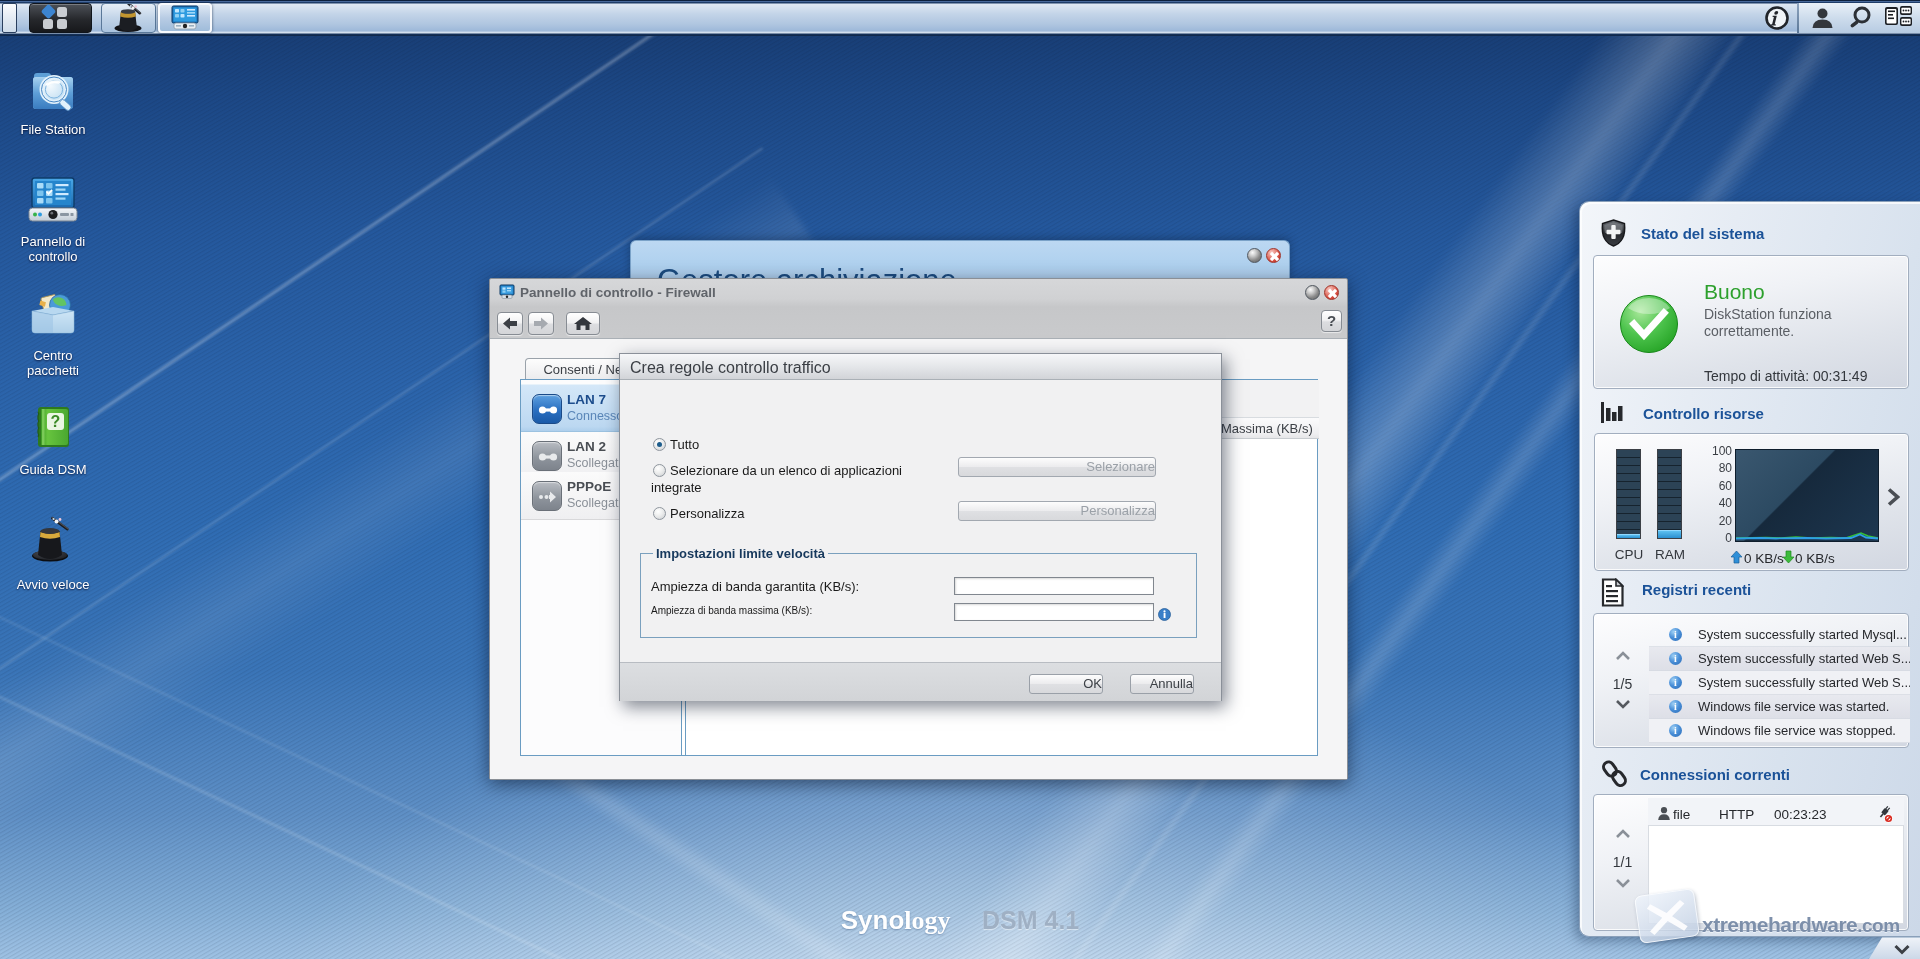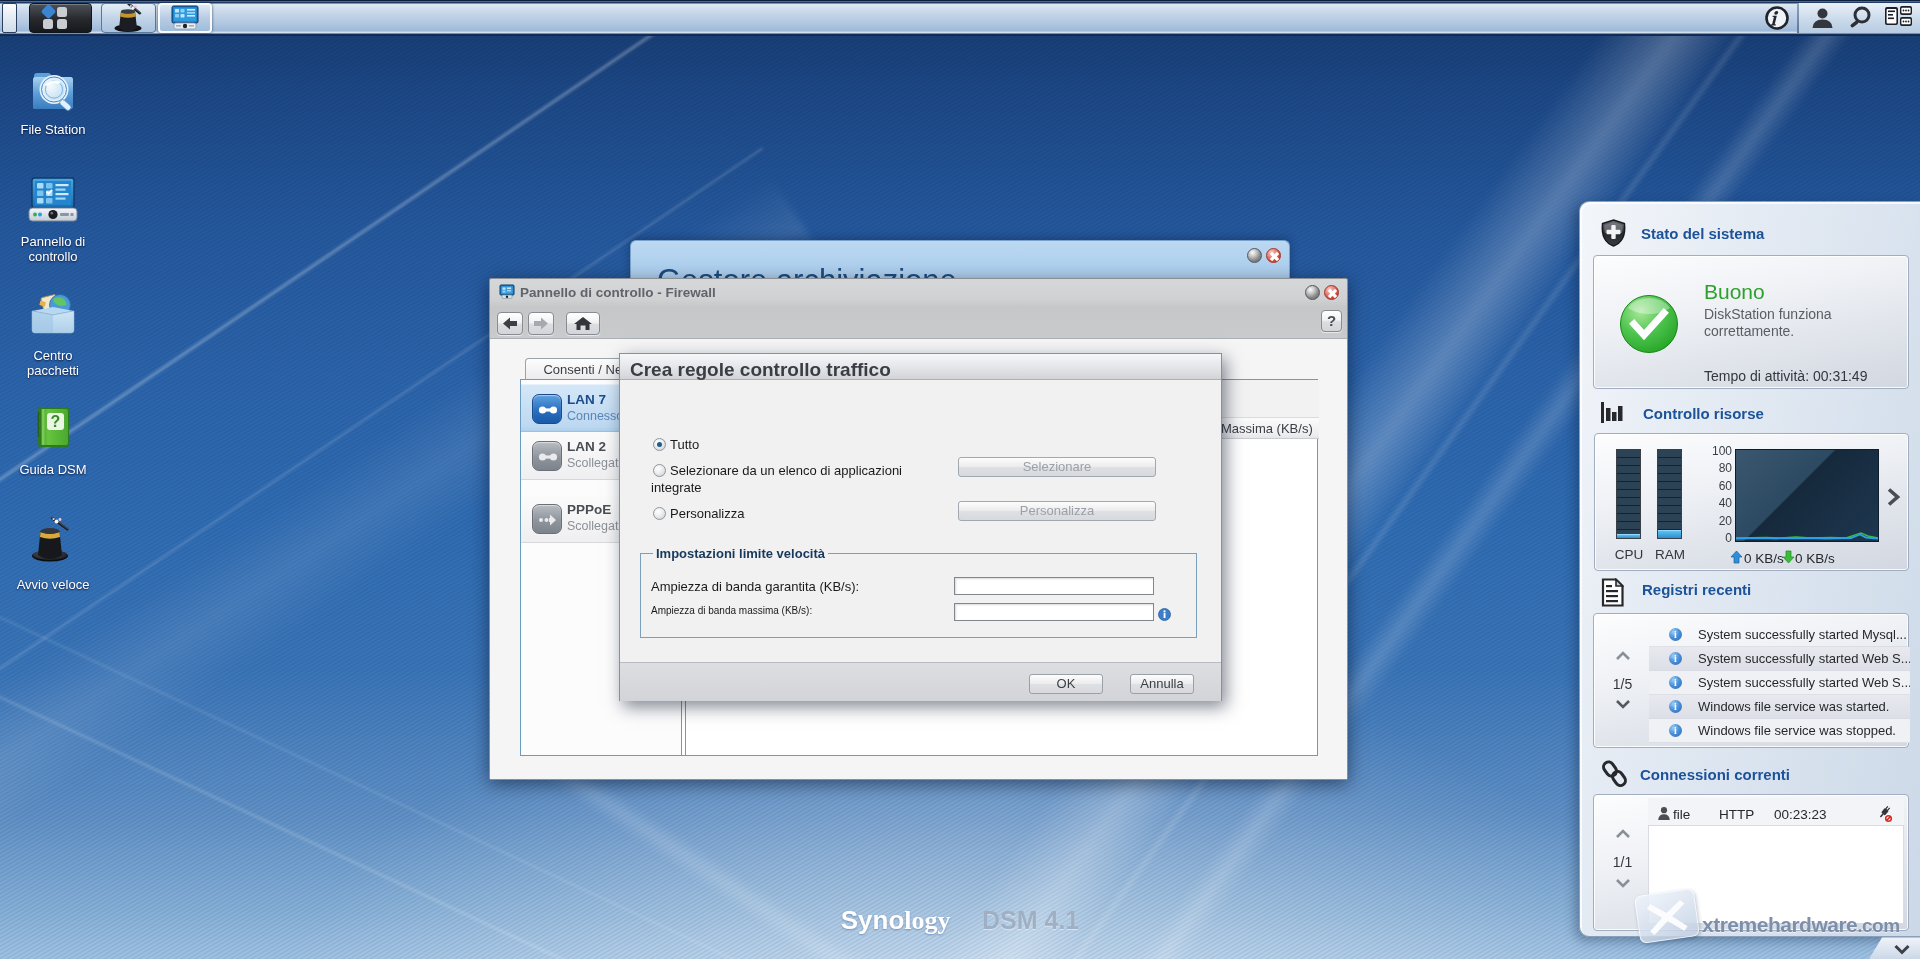--- a/index.html
+++ b/index.html
@@ -17,21 +17,21 @@
 .tkbtn {position:absolute;top:3px;height:30px;border-radius:4px}
 .dlabel {text-align:center;color:#fff;font-size:13px;line-height:15px;text-shadow:0 1px 2px rgba(0,0,30,0.8)}
 .ball {position:absolute;width:15px;height:15px;border-radius:50%}
 .ball.gray {background:radial-gradient(circle at 35% 28%,#fbfbfb,#c8c8c8 30%,#888888 62%,#606060 100%);border:1px solid #515860}
 .ball.red {background:radial-gradient(circle at 35% 28%,#f8d0ca,#ea9288 30%,#d4473a 68%,#b23124 100%);border:1px solid #a03328}
 .tbtn {position:absolute;border:1px solid #878c93;border-radius:4px;background:linear-gradient(180deg,#ffffff 0,#f2f2f3 45%,#dcdde0 55%,#d4d5d8 100%);box-shadow:0 1px 1px rgba(255,255,255,0.6)}
 .fset {position:absolute;border:1px solid #7aa0be;background:transparent;padding:0}
 .fset legend {font-size:13px;font-weight:bold;color:#16385c;margin-left:12px;padding:0 3px}
 .radio {position:absolute;width:13px;height:13px;border-radius:50%;background:radial-gradient(circle at 38% 32%,#ffffff,#eceded 45%,#c9ccd0 100%);border:1px solid #8f969e}
 .radio.sel::after {content:"";position:absolute;left:3px;top:3px;width:5px;height:5px;border-radius:50%;background:#1e5d8c}
-.dbtn {position:absolute;height:20px;border:1px solid #a2a8b0;border-radius:3px;background:linear-gradient(180deg,#fdfdfd 0,#ececee 48%,#dfe0e3 52%,#d8d9dc 100%);color:#9ba1a8;font-size:13px;text-align:center;line-height:18px}
+.dbtn {position:absolute;height:20px;border:1px solid #a2a8b0;border-radius:3px;background:linear-gradient(180deg,#fdfdfd 0,#ececee 48%,#dfe0e3 52%,#d8d9dc 100%);color:#9ba1a8;font-size:13px;text-align:right;line-height:18px}
 .dbtn.on {color:#3c4046;border-color:#9aa0a8}
 .tinput {position:absolute;width:200px;height:18px;background:#fff;border:1px solid #81878f;box-shadow:inset 1px 1px 2px rgba(0,0,0,0.15)}
 .lanic {position:absolute;left:11px;top:9px;width:30px;height:30px;border-radius:7px;box-shadow:inset 0 1px 1px rgba(255,255,255,0.5)}
 .shead {position:absolute;font-size:15px;font-weight:bold;color:#1b5298}
 .sbox {position:absolute;border:1px solid #a2aebf;border-radius:4px;background:linear-gradient(168deg,#fdfdfe 0%,#f0f2f6 35%,#dfe3ea 70%,#d2d7e1 100%);box-shadow:inset 0 0 0 1px rgba(255,255,255,0.85)}
 .vbar {position:absolute;width:25px;height:90px;border:1px solid #3c4046;background:repeating-linear-gradient(180deg,#2c4356 0 6.9px,#16232e 6.9px 8px),#1d3242;background-blend-mode:normal;display:flex;align-items:flex-end}
 .vfill {width:100%;background:linear-gradient(180deg,#5cc0f0,#2a8fd0);border-top:1px solid #8fd8ff}
 .lrow {position:absolute;left:55px;width:261px;height:24px;font-size:13px;color:#26282c;line-height:24px;white-space:nowrap;overflow:hidden;border-bottom:1px solid rgba(200,205,215,0.5)}
 .inf {display:inline-block;width:13px;height:13px;margin:0 16px 0 20px;border-radius:50%;background:radial-gradient(circle at 35% 30%,#9fd0f4,#4a90d9 45%,#2a6ab5 100%);vertical-align:-2px;position:relative}
 .inf::after {content:"i";position:absolute;left:0;width:13px;text-align:center;top:0;font-size:10px;line-height:13px;color:#fff;font-weight:bold;font-family:"Liberation Serif",serif}
@@ -340,21 +340,21 @@
     <div class="lanic" style="background:linear-gradient(180deg,#b8bcc2 0,#8f959d 55%,#7d838c 100%);border:1px solid #6a7078">
      <svg width="30" height="30" viewBox="0 0 30 30">
               <circle cx="9.5" cy="15" r="3.6" fill="#e8eaec"></circle>
               <circle cx="20.5" cy="15" r="3.6" fill="#e8eaec"></circle>
               <rect x="9" y="13.4" width="12" height="3.2" fill="#e8eaec"></rect>
             </svg>
     </div>
     <div class="abs" style="left:46px;top:7px;font-size:13.5px;font-weight:bold;color:#4a4e54">LAN 2</div>
     <div class="abs" style="left:46px;top:24px;font-size:12.5px;color:#8a9098">Scollegato</div>
    </div>
-   <div class="abs" style="left:0;top:115px;width:160px;height:48px;background:linear-gradient(180deg,#fbfbfb,#efeff1);border-bottom:1px solid #d8d8da">
+   <div class="abs" style="left:0;top:92px;width:160px;height:48px;background:linear-gradient(180deg,#fbfbfb,#efeff1);border-bottom:1px solid #d8d8da">
     <div class="lanic" style="background:linear-gradient(180deg,#b8bcc2 0,#8f959d 55%,#7d838c 100%);border:1px solid #6a7078">
      <svg width="30" height="30" viewBox="0 0 30 30">
               <circle cx="8" cy="15" r="2" fill="#e8eaec"></circle>
               <circle cx="13.5" cy="15" r="2" fill="#e8eaec"></circle>
               <path d="M17 9.5 L23 15 L17 20.5 L17 17 L16 17 L16 13 L17 13 Z" fill="#e8eaec"></path>
             </svg>
     </div>
     <div class="abs" style="left:46px;top:7px;font-size:13.5px;font-weight:bold;color:#4a4e54">PPPoE</div>
     <div class="abs" style="left:46px;top:24px;font-size:12.5px;color:#8a9098">Scollegato</div>
    </div>
@@ -364,21 +364,21 @@
    <div class="abs" style="left:0;top:0;width:633px;height:37px;background:#f2f2f3"></div>
    <div class="abs" style="left:0;top:37px;width:633px;height:22px;background:linear-gradient(180deg,#fbfbfc 0,#eeeef0 80%,#e6e6e8 100%);border-bottom:1px solid #c8ccd0;border-top:1px solid #d8dce0">
     <div class="abs" style="left:535px;top:3px;font-size:13px;color:#3c4046">Massima (KB/s)</div>
    </div>
   </div>
  </div>
 </div>
 
 <div class="abs" style="left:619px;top:353px;width:603px;height:348px;background:#f1f1f2;border:1px solid #8a9099;box-shadow:4px 6px 16px rgba(10,20,40,0.5);z-index:6">
  <div class="abs" style="left:0;top:0;width:601px;height:26px;background:linear-gradient(180deg,#f6f7f9 0,#e3e5e8 55%,#d2d4d8 100%);border-bottom:1px solid #aab0b6">
-  <div class="abs" style="left:10px;top:5px;font-size:19px;font-weight:bold;color:#3a3e44">Crea regole controllo traffico</div>
+  <div class="abs" style="left:10px;top:5px;font-size:16px;font-weight:normal;color:#3a3e44">Crea regole controllo traffico</div>
  </div>
 
  <div class="radio sel" style="left:33px;top:84px"></div>
  <div class="abs" style="left:50px;top:83px;font-size:13px;color:#1a1a1a">Tutto</div>
  <div class="radio" style="left:33px;top:110px"></div>
  <div class="abs" style="left:31px;top:109px;width:290px;font-size:13px;color:#1a1a1a;line-height:16.5px"><span style="margin-left:19px"></span>Selezionare da un elenco di applicazioni integrate</div>
  <div class="radio" style="left:33px;top:153px"></div>
  <div class="abs" style="left:50px;top:152px;font-size:13px;color:#1a1a1a">Personalizza</div>
  <div class="dbtn" style="left:338px;top:103px;width:198px">Selezionare</div>
  <div class="dbtn" style="left:338px;top:147px;width:198px">Personalizza</div>

